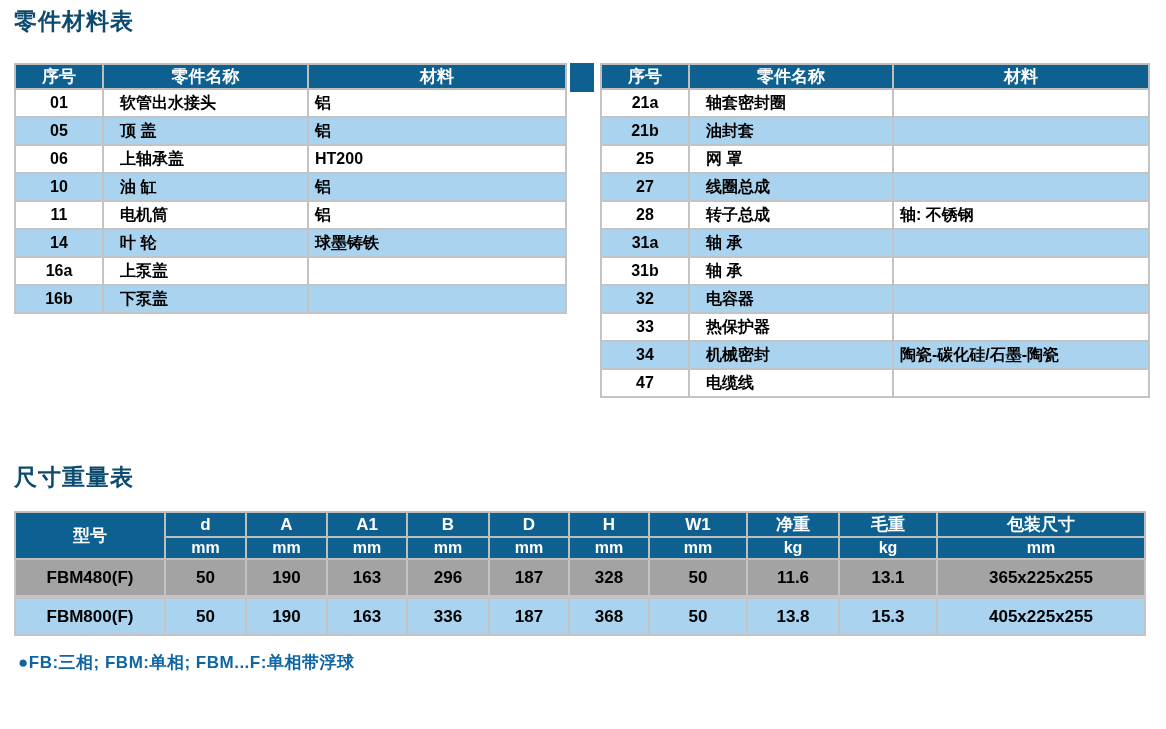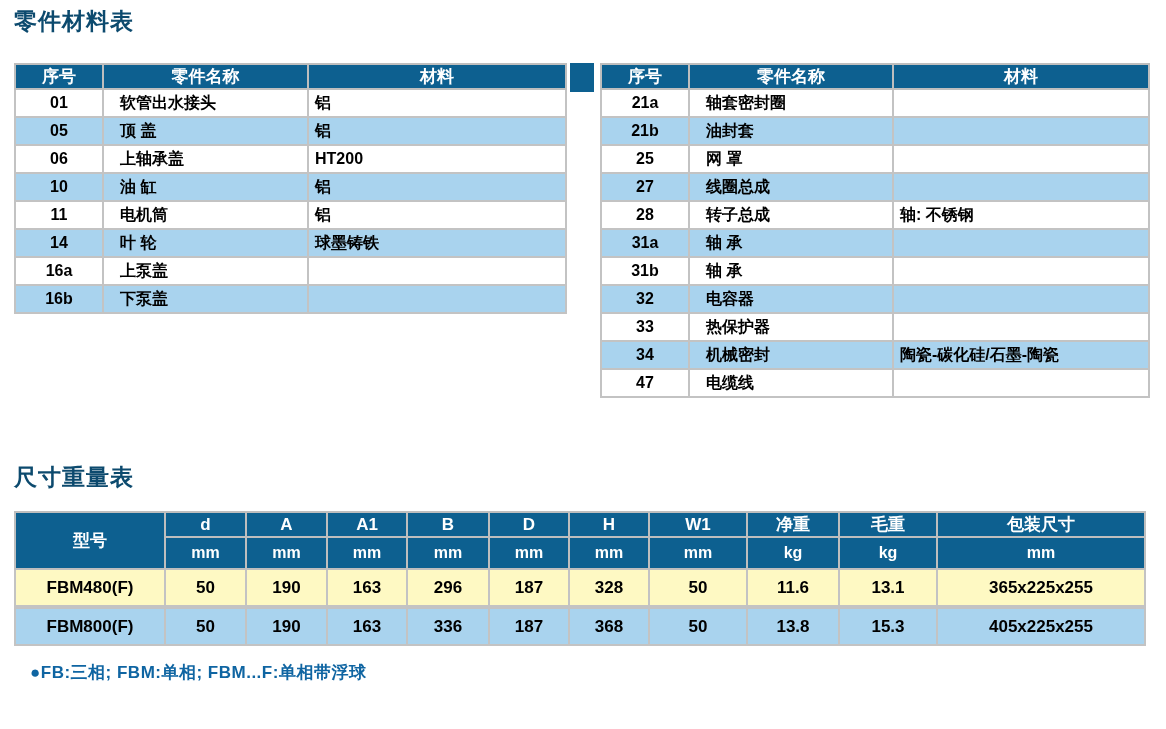--- a/index.html
+++ b/index.html
@@ -68,40 +68,40 @@
   table.dims { width: 1132px; border: 2px solid #a5a5a5; }
   .dims th {
     background: #0d6090;
     color: #ffffff;
     font-weight: bold;
     border: 2px solid #bebebe;
     text-align: center;
     padding: 0;
   }
   .dims thead tr.labels th { height: 25px; font-size: 17px; }
-  .dims thead tr.units th  { height: 32px; font-size: 16px; }
+  .dims thead tr.units th  { height: 22px; font-size: 16px; }
   .dims th.model-h { font-size: 17px; }
   .dims td {
     height: 38px;
     font-size: 17px;
     font-weight: bold;
     color: #000000;
     text-align: center;
     border: 2px solid #c3c3c3;
     padding: 0;
-    background: #fef9c3;
+    background: #a3a3a3;
   }
   .dims tbody tr + tr td { border-top-width: 4px; }
   .dims tbody tr:nth-child(even) td { background: #a9d3ee; }
 
   .footnote {
     color: #0f65a2;
     font-size: 17px;
     font-weight: bold;
-    margin: 15px 0 0 16px;
+    margin: 15px 0 0 4px;
     letter-spacing: 0.5px;
   }
 </style>
 </head>
 <body>
 
 <div class="page">
 
   <h1 class="sec-title" id="parts-title">零件材料表</h1>
 

